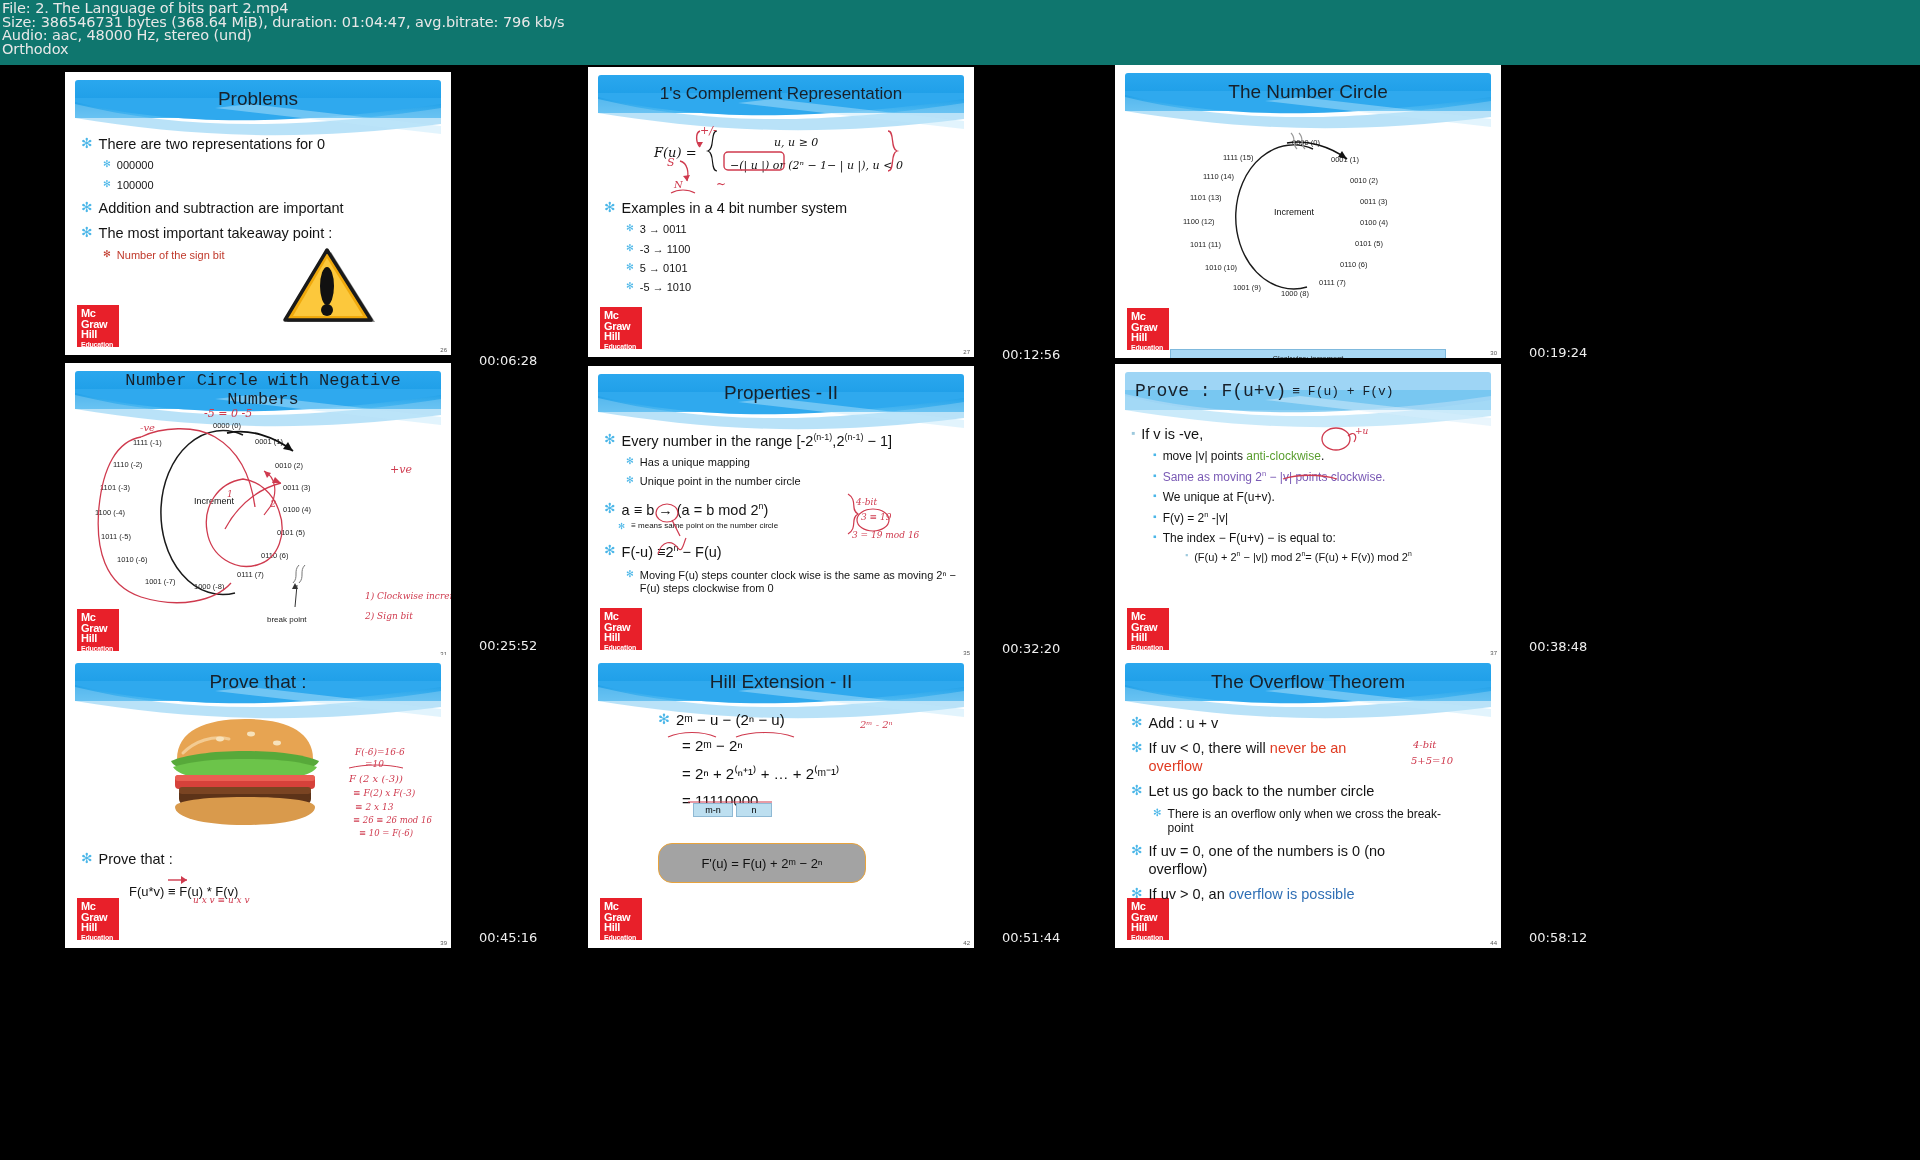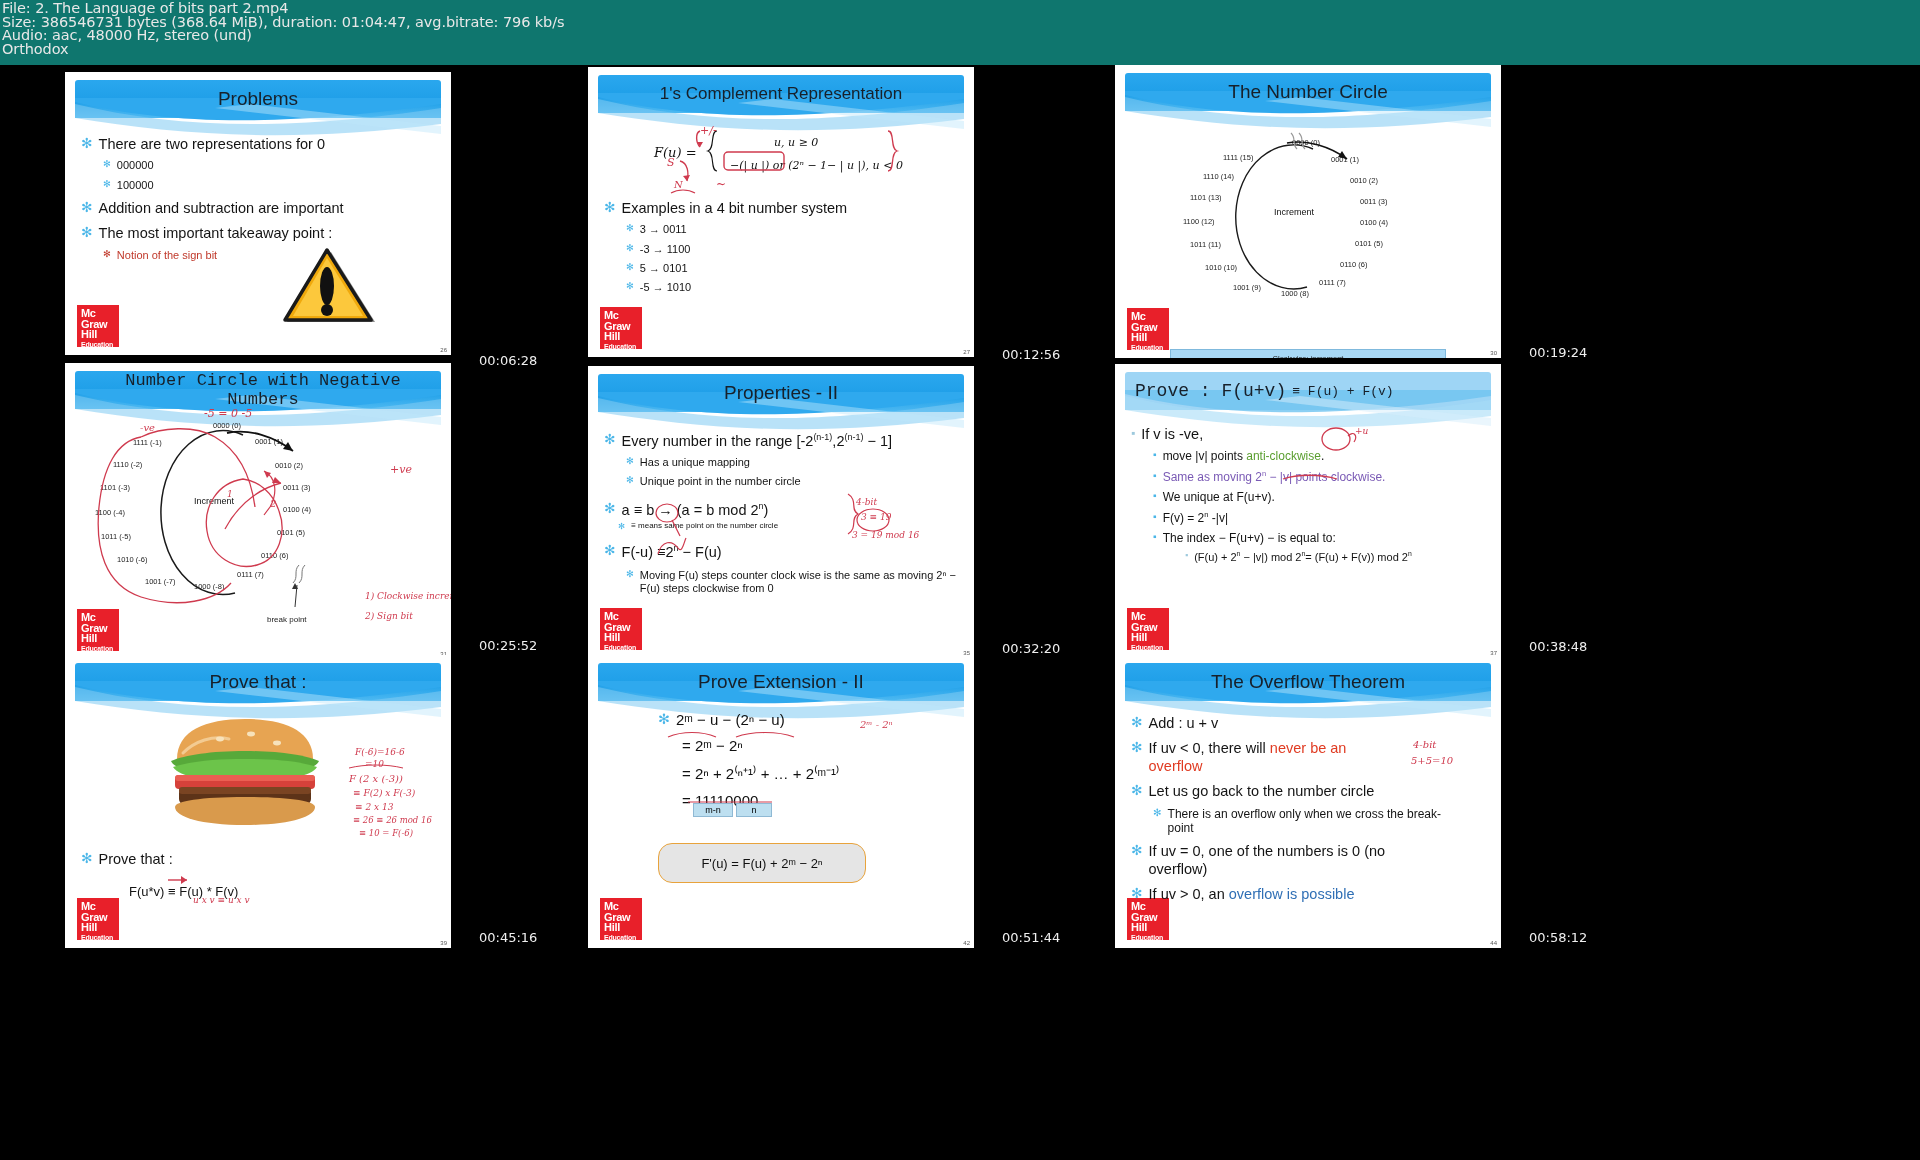--- a/index.html
+++ b/index.html
@@ -104,21 +104,21 @@
   }
   .nc-inc { position:absolute; font-size:9px; color:#111; z-index:4; }
 
   
   .formula {
     position:absolute; z-index:3; font-family:"DejaVu Serif", serif;
     font-style:italic; color:#111;
   }
   .mathbox { position:absolute; z-index:3; color:#111; font-size:12px; }
   .orangebox {
-    position:absolute; background:#e5e5e5; border:1.5px solid #e8a33c;
+    position:absolute; background:#a3a3a3; border:1.5px solid #e8a33c;
     border-radius:14px; display:flex; align-items:center; justify-content:center;
     font-size:13px; color:#111; z-index:4;
   }
   .burger { position:absolute; z-index:3; }
   .warn { position:absolute; z-index:3; }
 </style>
 </head>
 <body>
 
 <div id="fileinfo">
@@ -157,21 +157,21 @@
       <div class="b1">
             <span class="ast">✻</span>
             <span>Addition and subtraction are important</span>
           </div>
       <div class="b1">
             <span class="ast">✻</span>
             <span>The most important takeaway point :</span>
           </div>
       <div class="b2 red">
             <span class="ast sm red">✻</span>
-            <span>Notion of the sign bit</span>
+            <span>Number of the sign bit</span>
           </div>
     </div>
     <div class="warn" style="left:218px; top:176px;">
       <svg width="96" height="80" viewBox="0 0 96 80">
         <path d="M48,4 L92,74 L4,74 Z" fill="#8c8c8c"></path>
         <path d="M44,2 L88,72 L2,72 Z" fill="#f0a90c" stroke="#1a1a1a" stroke-width="3.5" stroke-linejoin="round"></path>
         <path d="M44,10 L80,68 L10,68 Z" fill="#fcc83c"></path>
         <ellipse cx="44" cy="38" rx="7" ry="19" fill="#111"></ellipse>
         <circle cx="44" cy="62" r="6" fill="#111"></circle>
       </svg>
@@ -607,21 +607,21 @@
 <div class="cell" style="left:588px; top:590px;">
   <div class="slide" style="height:293px;">
     <div class="banner"></div>
     <div class="wave">
       <svg width="366" height="46" viewBox="0 0 366 46">
         <path d="M0,4 C90,26 200,30 366,6 L366,0 L0,0 Z" fill="#2fa9ee"></path>
         <path d="M0,6 C100,30 210,34 366,10 L366,26 C210,46 100,36 0,20 Z" fill="#7fcbf2" opacity=".55"></path>
         <path d="M140,10 L366,36 L366,28 L175,6 Z" fill="#bfe6fa" opacity=".45"></path>
       </svg>
     </div>
-    <div class="slide-title">Prove Extension - II</div>
+    <div class="slide-title">Hill Extension - II</div>
 
     <div class="mathbox" style="left:70px; top:56px; width:300px;">
       <div style="display:flex; font-size:15px;">
         <span class="ast">✻</span>
         <span>2ᵐ − u − (2ⁿ − u)</span>
       </div>
       <div style="margin-top:9px; margin-left:24px; font-size:15px;">= 2ᵐ − 2ⁿ</div>
       <div style="margin-top:9px; margin-left:24px; font-size:15px;">= 2ⁿ + 2⁽ⁿ⁺¹⁾ + … + 2⁽ᵐ⁻¹⁾</div>
       <div style="margin-top:9px; margin-left:24px; font-size:15px;">= 11110000</div>
     </div>

